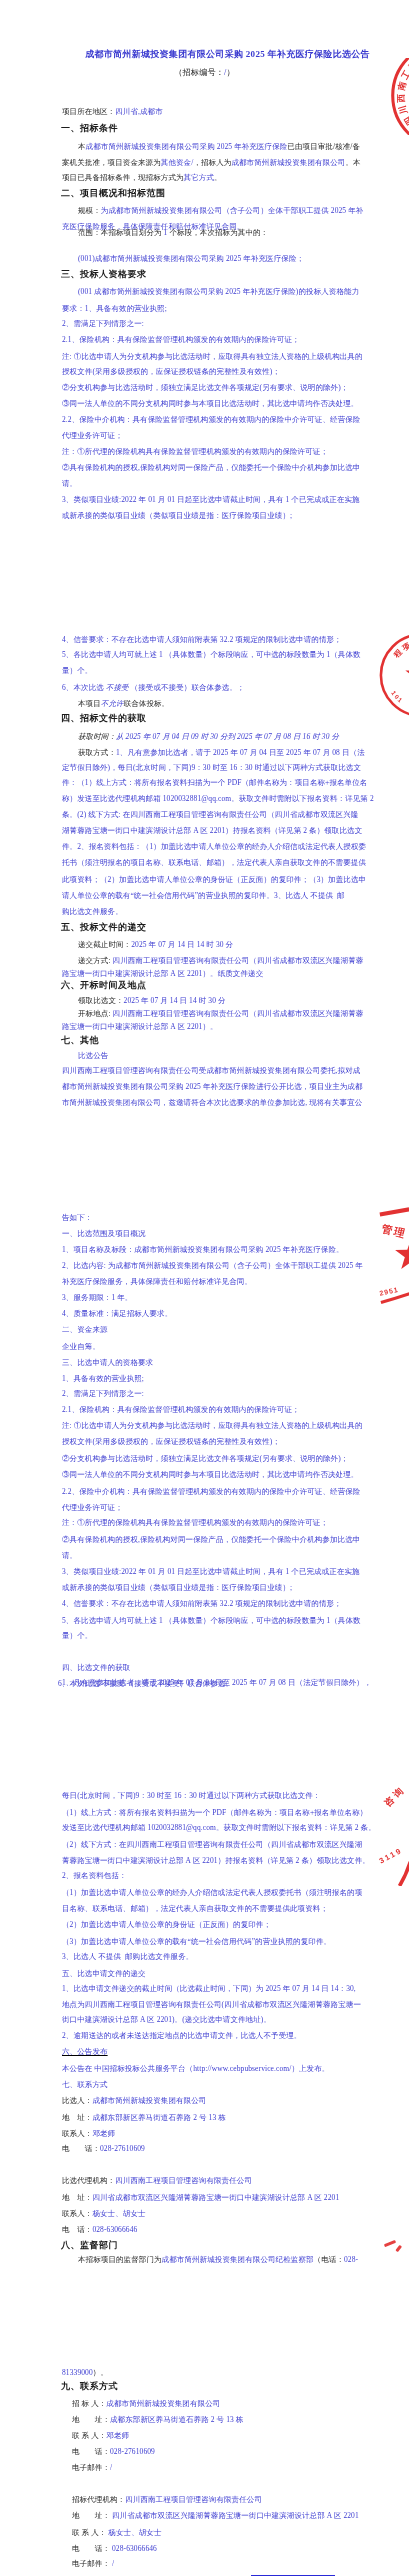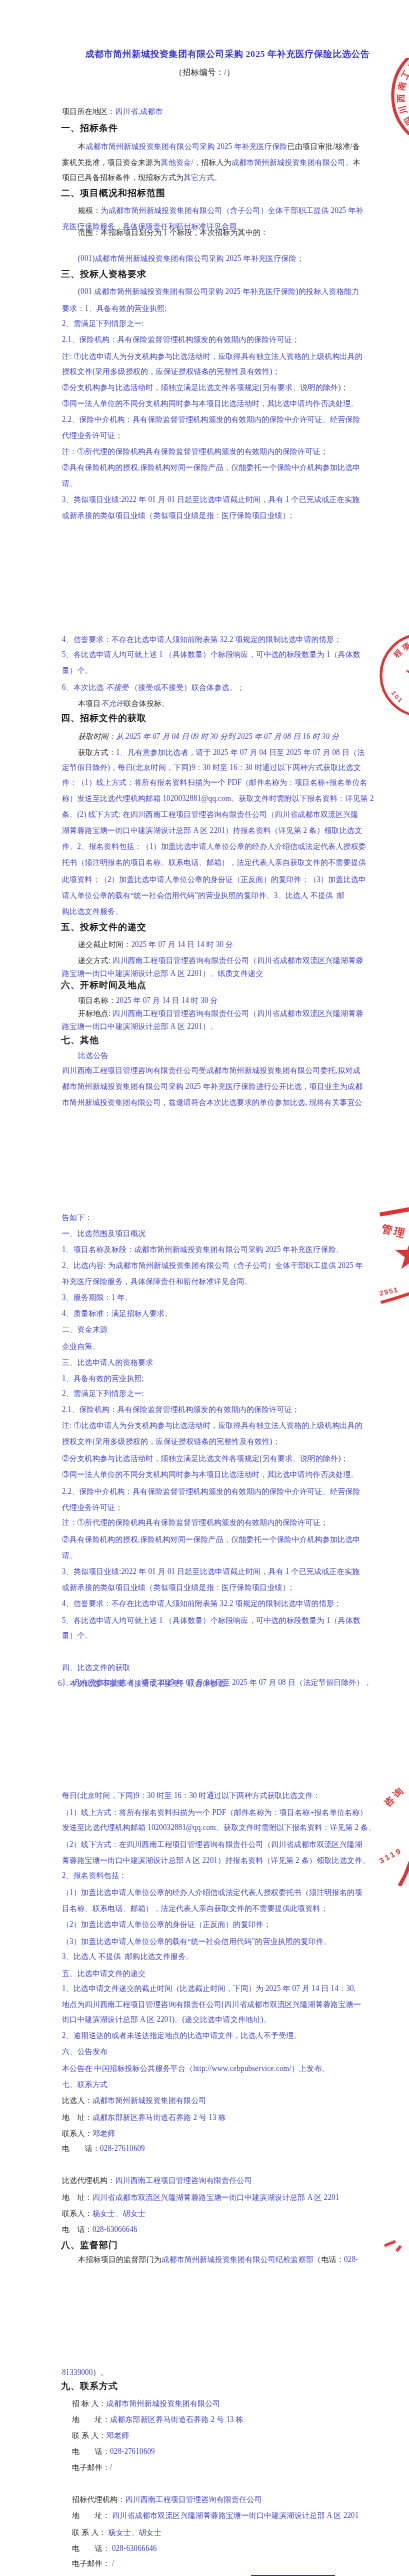--- a/index.html
+++ b/index.html
@@ -72,21 +72,21 @@
       <div class="line p" style="top: 842px; left: 62px;"><span class="c-b">件。2、报名资料包括：（1）加盖比选申请人单位公章的经办人介绍信或法定代表人授权委</span></div>
       <div class="line p" style="top: 858px; left: 62px;"><span class="c-b">托书（须注明报名的项目名称、联系电话、邮箱），法定代表人亲自获取文件的不需要提供</span></div>
       <div class="line p" style="top: 875px; left: 62px;"><span class="c-b">此项资料；（2）加盖比选申请人单位公章的身份证（正反面）的复印件；（3）加盖比选申</span></div>
       <div class="line p" style="top: 891px; left: 62px;"><span class="c-b">请人单位公章的载有“统一社会信用代码”的营业执照的复印件。3、比选人 不提供  邮</span></div>
       <div class="line p" style="top: 907px; left: 62px;"><span class="c-b">购比选文件服务。</span></div>
       <div class="line h" style="top: 922px; left: 61px;"><span class="c-k">五、投标文件的递交</span></div>
       <div class="line p" style="top: 940px; left: 78px;"><span class="c-k">递交截止时间：</span><span class="c-b">2025 年 07 月 14 日 14 时 30 分</span></div>
       <div class="line p" style="top: 956px; left: 78px;"><span class="c-k">递交方式: </span><span class="c-b">四川西南工程项目管理咨询有限责任公司（四川省成都市双流区兴隆湖菁蓉</span></div>
       <div class="line p" style="top: 969px; left: 62px;"><span class="c-b">路宝塘一街口中建滨湖设计总部 A 区 2201）。纸质文件递交</span></div>
       <div class="line h" style="top: 980px; left: 61px;"><span class="c-k">六、开标时间及地点</span></div>
-      <div class="line p" style="top: 996px; left: 78px;"><span class="c-k">项目名称：</span><span class="c-b">2025 年 07 月 14 日 14 时 30 分</span></div>
+      <div class="line p" style="top: 996px; left: 78px;"><span class="c-k">领取比选文：</span><span class="c-b">2025 年 07 月 14 日 14 时 30 分</span></div>
       <div class="line p" style="top: 1009px; left: 78px;"><span class="c-k">开标地点: </span><span class="c-b">四川西南工程项目管理咨询有限责任公司（四川省成都市双流区兴隆湖菁蓉</span></div>
       <div class="line p" style="top: 1022px; left: 62px;"><span class="c-b">路宝塘一街口中建滨湖设计总部 A 区 2201）。</span></div>
       <div class="line h" style="top: 1035px; left: 61px;"><span class="c-k">七、其他</span></div>
       <div class="line p" style="top: 1051px; left: 78px;"><span class="c-b">比选公告</span></div>
       <div class="line p" style="top: 1066px; left: 62px;"><span class="c-b">四川西南工程项目管理咨询有限责任公司受成都市简州新城投资集团有限公司委托,拟对成</span></div>
       <div class="line p" style="top: 1082px; left: 62px;"><span class="c-b">都市简州新城投资集团有限公司采购 2025 年补充医疗保险进行公开比选，项目业主为成都</span></div>
       <div class="line p" style="top: 1098px; left: 62px;"><span class="c-b">市简州新城投资集团有限公司，兹邀请符合本次比选要求的单位参加比选, 现将有关事宜公</span></div>
       <div class="line p" style="top: 1213px; left: 62px;"><span class="c-b">告如下：</span></div>
       <div class="line p" style="top: 1229px; left: 62px;"><span class="c-b">一、比选范围及项目概况</span></div>
       <div class="line p" style="top: 1245px; left: 62px;"><span class="c-b">1、项目名称及标段：成都市简州新城投资集团有限公司采购 2025 年补充医疗保险。</span></div>
@@ -126,21 +126,21 @@
       <div class="line p" style="top: 1888px; left: 62px;"><span class="c-b">（1）加盖比选申请人单位公章的经办人介绍信或法定代表人授权委托书（须注明报名的项</span></div>
       <div class="line p" style="top: 1904px; left: 62px;"><span class="c-b">目名称、联系电话、邮箱），法定代表人亲自获取文件的不需要提供此项资料；</span></div>
       <div class="line p" style="top: 1920px; left: 62px; text-align: right;"><span class="c-b">（2）加盖比选申请人单位公章的身份证（正反面）的复印件；</span></div>
       <div class="line p" style="top: 1937px; left: 62px;"><span class="c-b">（3）加盖比选申请人单位公章的载有“统一社会信用代码”的营业执照的复印件。</span></div>
       <div class="line p" style="top: 1952px; left: 62px;"><span class="c-b">3、比选人 不提供  邮购比选文件服务。</span></div>
       <div class="line p" style="top: 1969px; left: 62px;"><span class="c-b">五、比选申请文件的递交</span></div>
       <div class="line p" style="top: 1984px; left: 62px;"><span class="c-b">1、比选申请文件递交的截止时间（比选截止时间，下同）为 2025 年 07 月 14 日 14：30,</span></div>
       <div class="line p" style="top: 2000px; left: 62px;"><span class="c-b">地点为四川西南工程项目管理咨询有限责任公司(四川省成都市双流区兴隆湖菁蓉路宝塘一</span></div>
       <div class="line p" style="top: 2015px; left: 62px;"><span class="c-b">街口中建滨湖设计总部 A 区 2201)。(递交比选申请文件地址)。</span></div>
       <div class="line p" style="top: 2031px; left: 62px;"><span class="c-b">2、逾期送达的或者未送达指定地点的比选申请文件，比选人不予受理。</span></div>
-      <div class="line p" style="top: 2047px; left: 62px;"><span class="c-b">六、公告发布</span></div>
+      <div class="line p" style="top: 2047px; left: 62px; text-decoration: underline;"><span class="c-b">六、公告发布</span></div>
       <div class="line p" style="top: 2064px; left: 62px;"><span class="c-b">本公告在 中国招标投标公共服务平台（http://www.cebpubservice.com/）上发布。</span></div>
       <div class="line p" style="top: 2080px; left: 62px;"><span class="c-b">七、联系方式</span></div>
       <div class="line p" style="top: 2096px; left: 62px;"><span class="c-k">比选人：</span><span class="c-b">成都市简州新城投资集团有限公司</span></div>
       <div class="line p" style="top: 2113px; left: 62px;"><span class="c-k">地　址：</span><span class="c-b">成都东部新区养马街道石养路 2 号 13 栋</span></div>
       <div class="line p" style="top: 2129px; left: 62px;"><span class="c-k">联系人：</span><span class="c-b">邓老师</span></div>
       <div class="line p" style="top: 2144px; left: 62px;"><span class="c-k">电　　话：</span><span class="c-b">028-27610609</span></div>
       <div class="line p" style="top: 2176px; left: 62px;"><span class="c-k">比选代理机构：</span><span class="c-b">四川西南工程项目管理咨询有限责任公司</span></div>
       <div class="line p" style="top: 2193px; left: 62px;"><span class="c-k">地　址：</span><span class="c-b">四川省成都市双流区兴隆湖菁蓉路宝塘一街口中建滨湖设计总部 A 区 2201</span></div>
       <div class="line p" style="top: 2209px; left: 62px;"><span class="c-k">联系人：</span><span class="c-b">杨女士、胡女士</span></div>
       <div class="line p" style="top: 2225px; left: 62px;"><span class="c-k">电　话：</span><span class="c-b">028-63066646</span></div>

